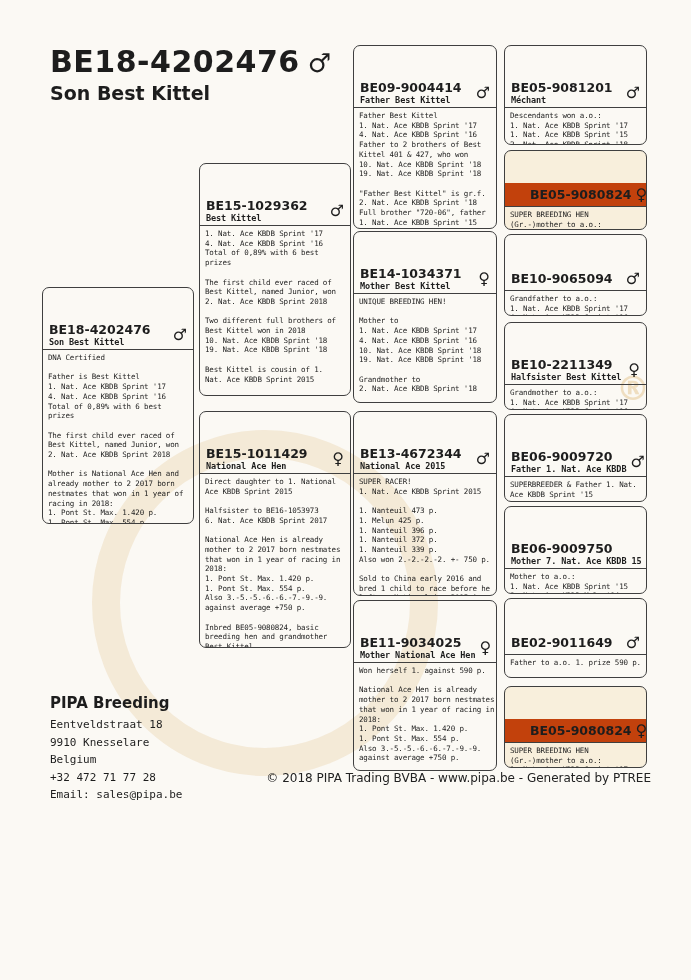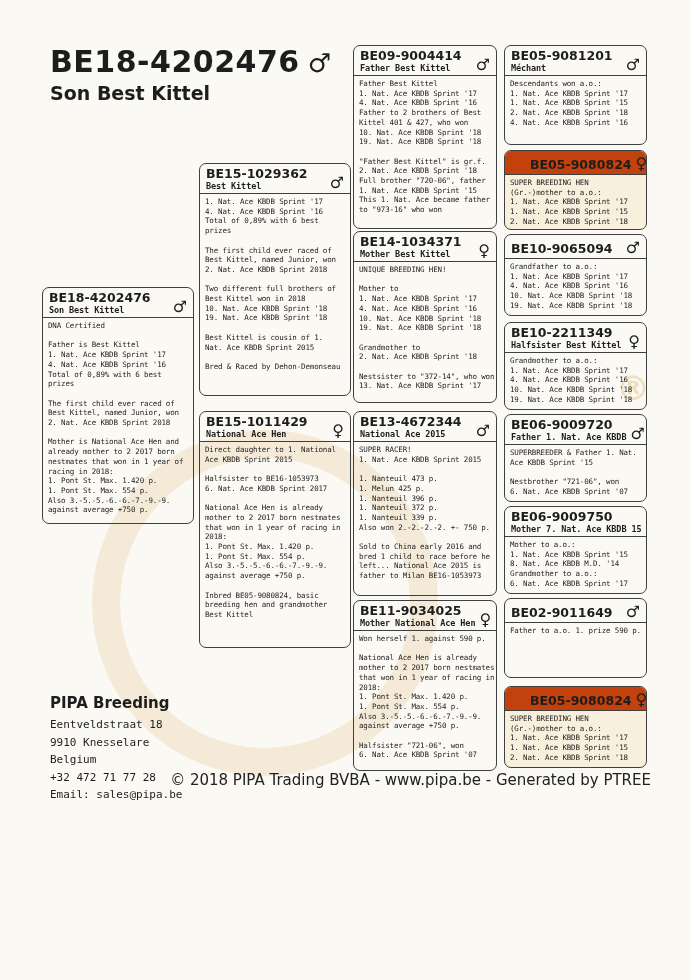--- a/index.html
+++ b/index.html
@@ -16,38 +16,38 @@
   
   .title{position:absolute; left:50px; top:44px; font-size:30px; font-weight:bold; letter-spacing:.5px;}
   .title .sex-big{font-size:26px; font-weight:bold; margin-left:8px;}
   .subtitle{position:absolute; left:50px; top:82px; font-size:19px; font-weight:bold;}
   
   .box{
     position:absolute; border:1.3px solid #3f3f3f; border-radius:7px;
     background:transparent; overflow:hidden; box-sizing:border-box;
   }
   .box-header{
-    display:flex; justify-content:space-between; align-items:flex-end;
-    padding:3px 6px 2px 6px; border-bottom:1px solid #3f3f3f;
+    display:flex; justify-content:space-between; align-items:center;
+    padding:3px 6px 2px 6px; border-bottom:1px solid #3f3f3f;margin-top:32px;
   }
   .ring{font-size:12.5px; font-weight:bold; line-height:14px; white-space:nowrap;}
   .bird-name{font-family:"DejaVu Sans Mono", monospace; font-size:8.5px; font-weight:bold; line-height:10px; letter-spacing:-.1px; white-space:nowrap;}
   .noname .box-header{min-height:18px;}
   .sex{font-size:16px; font-weight:bold; line-height:16px; margin-left:4px;}
   .box-notes{
     padding:3px 5px; font-family:"DejaVu Sans Mono", monospace;
     font-size:7.5px; line-height:9.7px; letter-spacing:-.15px;
     white-space:pre; overflow:hidden;
   }
   .highlight{background:#f8efdc;}
   .highlight .box-header{background:#c2410c;padding-left:25px;}
   
   .breeder{position:absolute; left:50px; top:694px; font-size:15px; font-weight:bold;}
   .address{position:absolute; left:50px; top:716px; font-family:"DejaVu Sans Mono", monospace; font-size:11px; line-height:17.5px; white-space:pre;}
-  .copyright{position:absolute; right:40px; top:771px; font-size:15px; color:#222;}
+  .copyright{position:absolute; right:40px; top:771px; font-size:12px; color:#222;}
 </style>
 </head>
 <body>
 
 <div class="page">
 
   <div class="wm wm-ring"></div>
   <div class="wm wm-reg">®</div>
 
   <div class="title">

